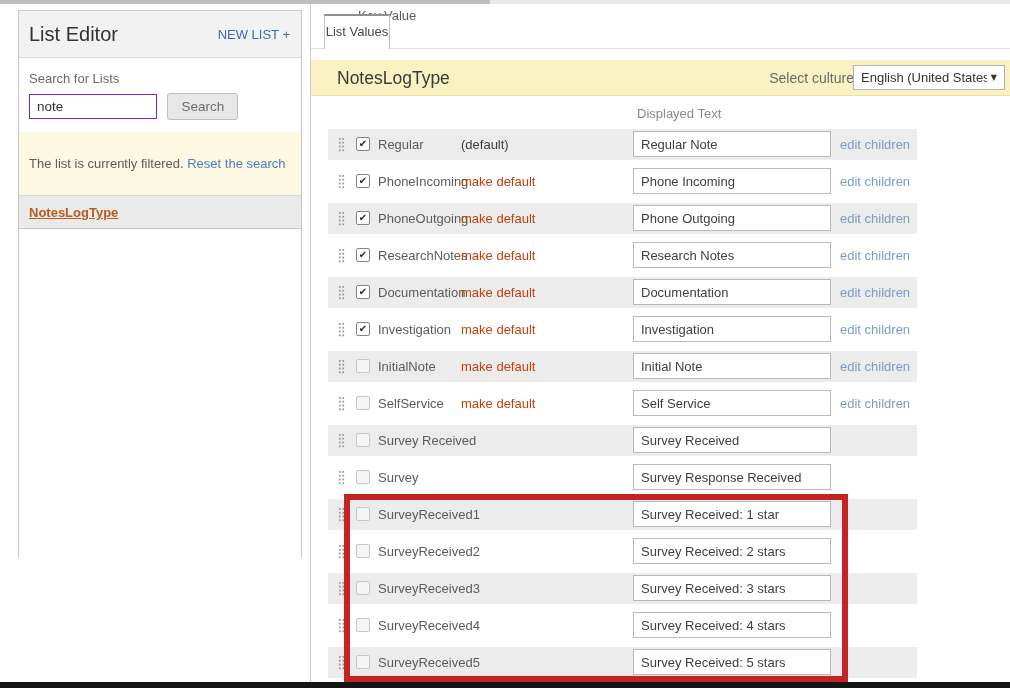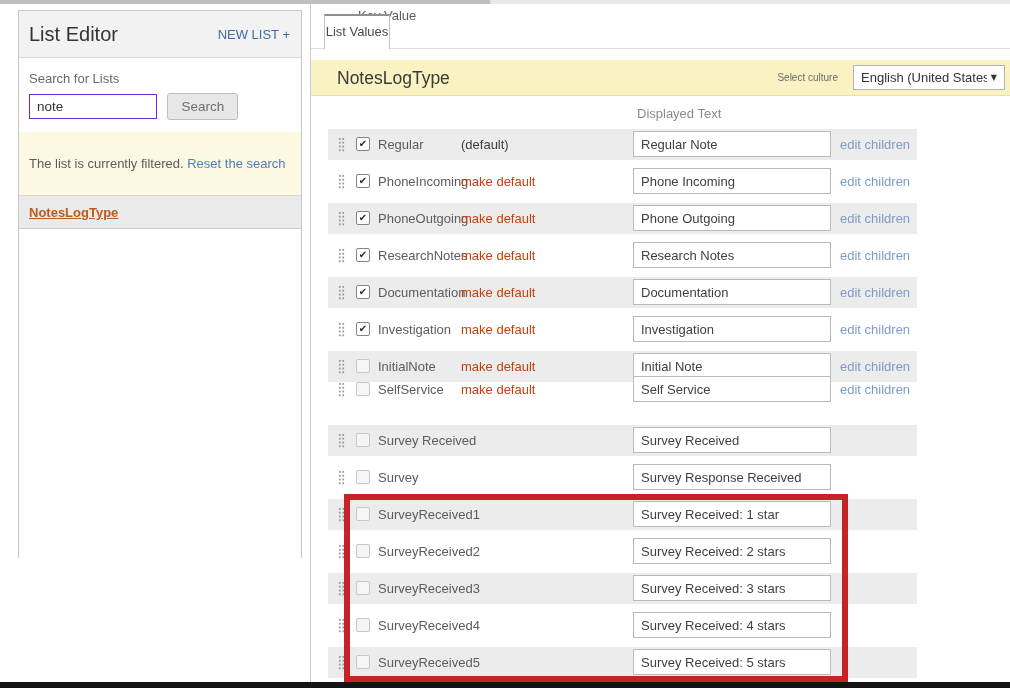--- a/index.html
+++ b/index.html
@@ -35,21 +35,21 @@
   
   .main-left-border { position:absolute; left:310px; top:4px; width:1px; height:684px; background:#cccccc; }
   .tab { position:absolute; left:324px; top:14px; width:66px; height:35px; background:#fff;
          border:1px solid #c2c2c2; border-top:2px solid #8f8f8f; border-bottom:none; z-index:3;
          text-align:center; line-height:32px; font-size:13px; color:#4a4a4a; cursor:pointer; }
   .tab-baseline { position:absolute; left:311px; top:48px; width:699px; height:1px; background:#dddddd; z-index:2; }
 
   .banner { position:absolute; left:311px; top:60px; width:699px; height:36px;
             background:#fbf2c3; border-bottom:1px solid #ece09a; }
   .banner-title { position:absolute; left:26px; top:0; line-height:36px; font-size:17.5px; color:#3a3a3a; }
-  .culture-label { position:absolute; right:172px; top:0; line-height:36px; font-size:10px; color:#6a6a6a; }
+  .culture-label { position:absolute; right:156px; top:0; line-height:36px; font-size:14px; color:#6a6a6a; }
   .culture-select { position:absolute; left:542px; top:5px; width:152px; height:25px; background:#fff;
                     border:1px solid #b3b3b3; font-size:13px; color:#333;
                     display:flex; align-items:center; padding:0 7px; cursor:pointer; }
   .culture-select .val { flex:1 1 auto; white-space:nowrap; overflow:hidden; }
   .culture-select .caret { font-family:"DejaVu Sans", sans-serif; font-size:8px; color:#333; margin-left:4px; }
 
   .col-head { position:absolute; top:106px; font-size:13px; color:#8a8a8a; }
   .col-head.key { left:358px; }
   .col-head.disp { left:637px; }
 
@@ -170,21 +170,21 @@
         <a class="edit">edit children</a>
       </div>
       <div class="row alt" style="top: 222px;">
         <span class="drag"></span>
         <span class="cb un"></span>
         <span class="key">InitialNote</span>
         <a class="def mk">make default</a>
         <input class="disp-input" value="Initial Note" style="">
         <a class="edit">edit children</a>
       </div>
-      <div class="row" style="top: 245px;">
+      <div class="row" style="top: 259px;">
         <span class="drag"></span>
         <span class="cb un"></span>
         <span class="key">SelfService</span>
         <a class="def mk">make default</a>
         <input class="disp-input" value="Self Service" style="">
         <a class="edit">edit children</a>
       </div>
       <div class="row alt" style="top: 296px;">
         <span class="drag"></span>
         <span class="cb un"></span>

